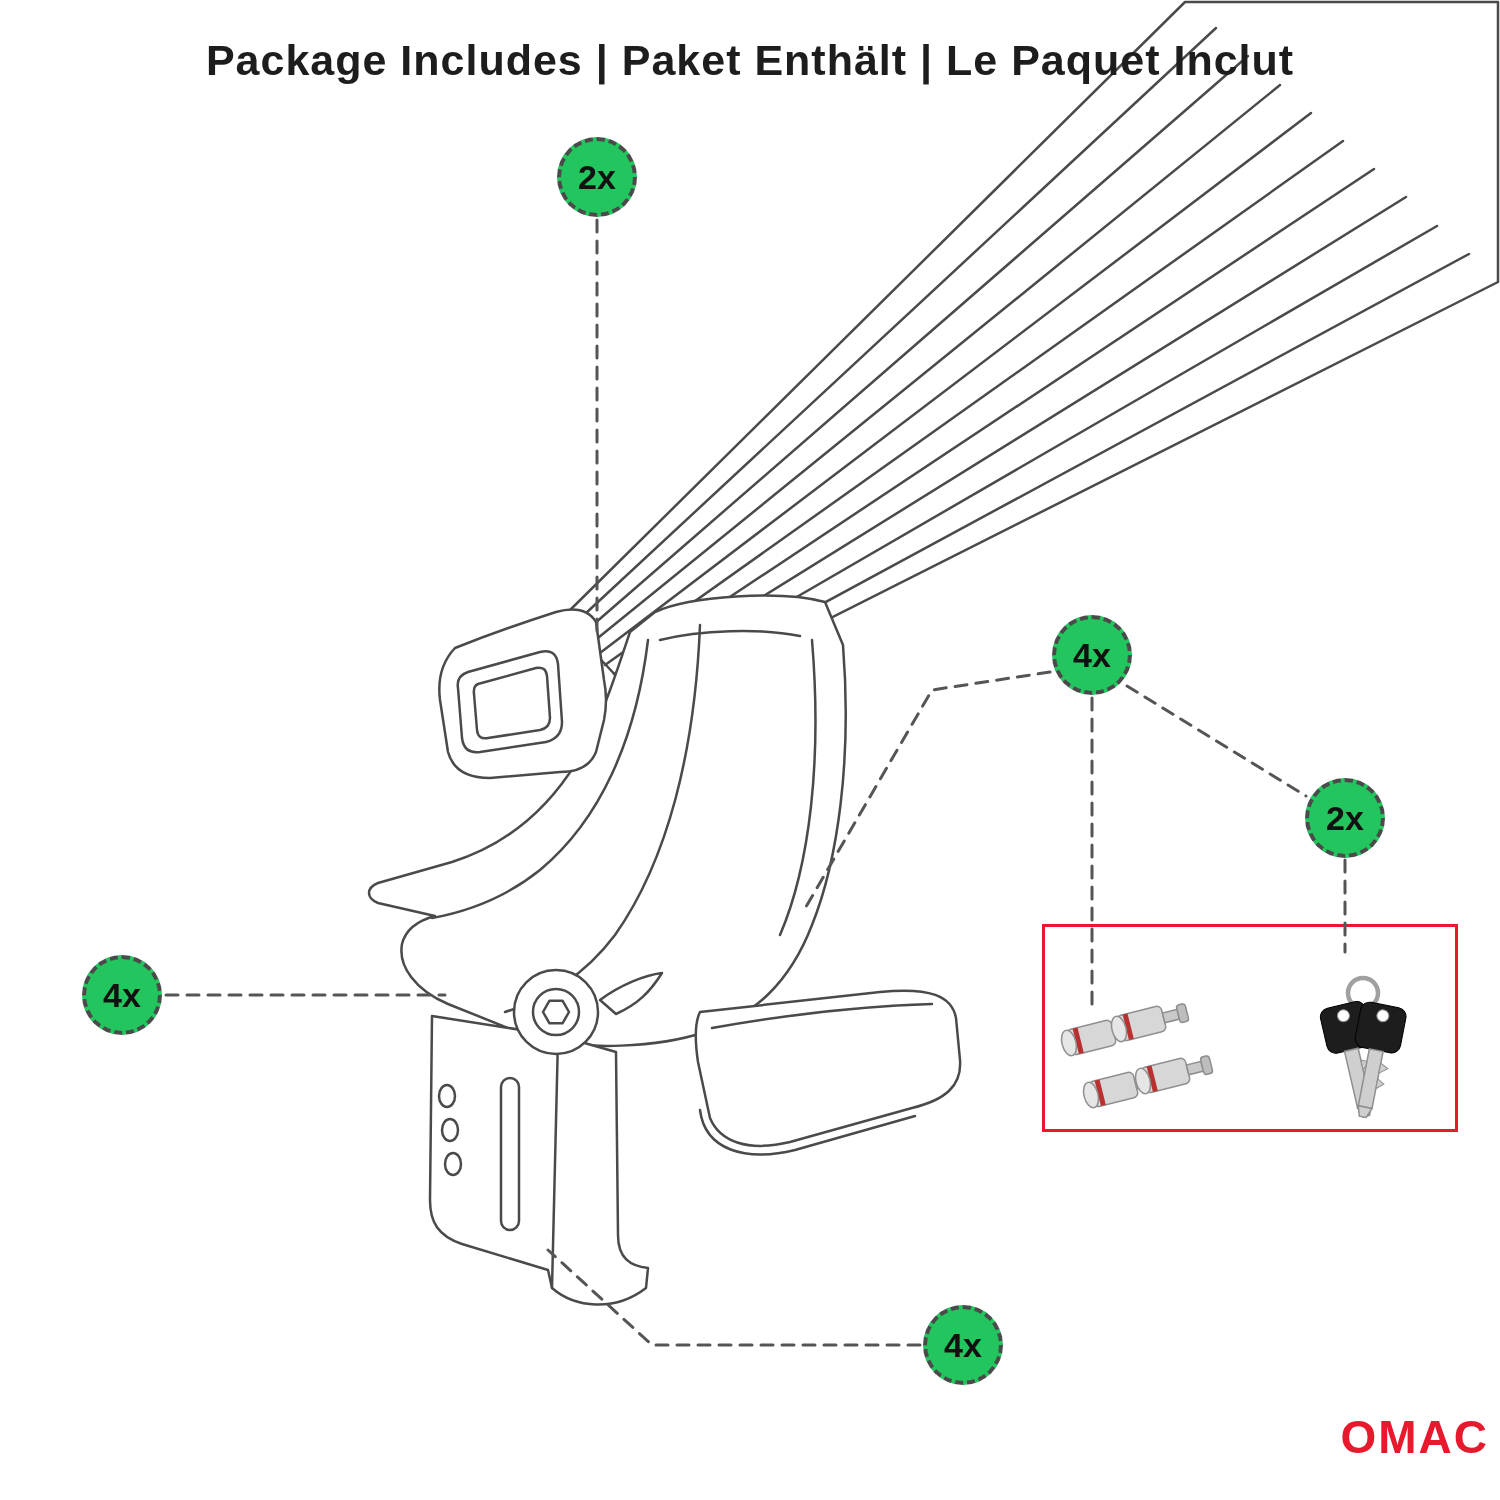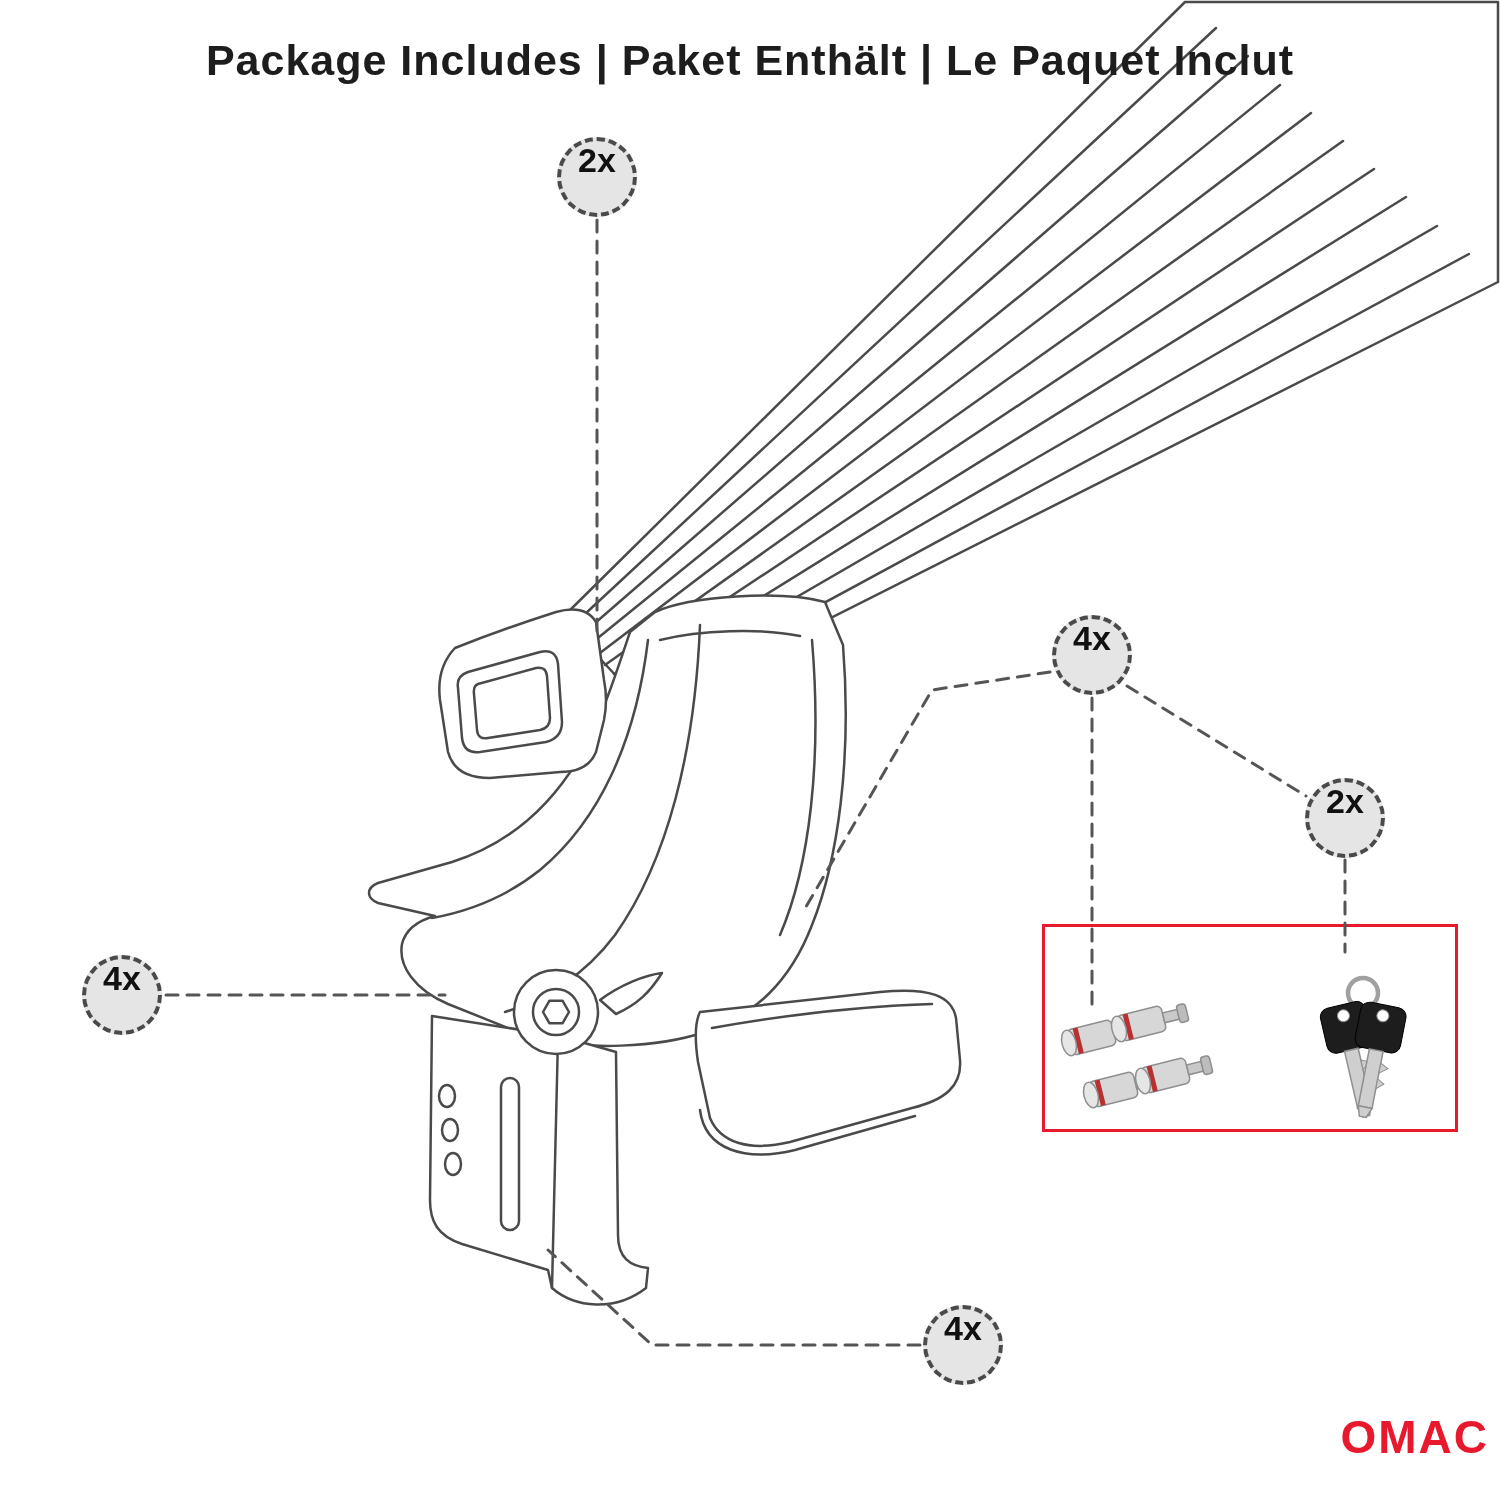--- a/index.html
+++ b/index.html
@@ -13,22 +13,22 @@
   .page-title{
     position:absolute;left:0;top:36px;width:1500px;
     text-align:center;font-size:43px;font-weight:600;
     color:#1d1d1d;letter-spacing:1px;z-index:3;
   }
   .illustration{
     position:absolute;left:0;top:0;width:1500px;height:1500px;z-index:1;
   }
   .callout{
     position:absolute;width:80px;height:80px;border-radius:50%;
-    border:4px dashed #4a4a4a;background:#e5e5e5;
-    display:flex;align-items:flex-start;justify-content:center;
+    border:4px dashed #4a4a4a;background:#22c55e;
+    display:flex;align-items:center;justify-content:center;
     z-index:2;box-sizing:border-box;
   }
   .callout span{
     font-size:34px;font-weight:bold;color:#111111;
   }
   .callout-crossbar{left:557px;top:137px;}
   .callout-locks{left:1052px;top:615px;}
   .callout-keys{left:1305px;top:778px;}
   .callout-foot{left:82px;top:955px;}
   .callout-clamp{left:923px;top:1305px;}

